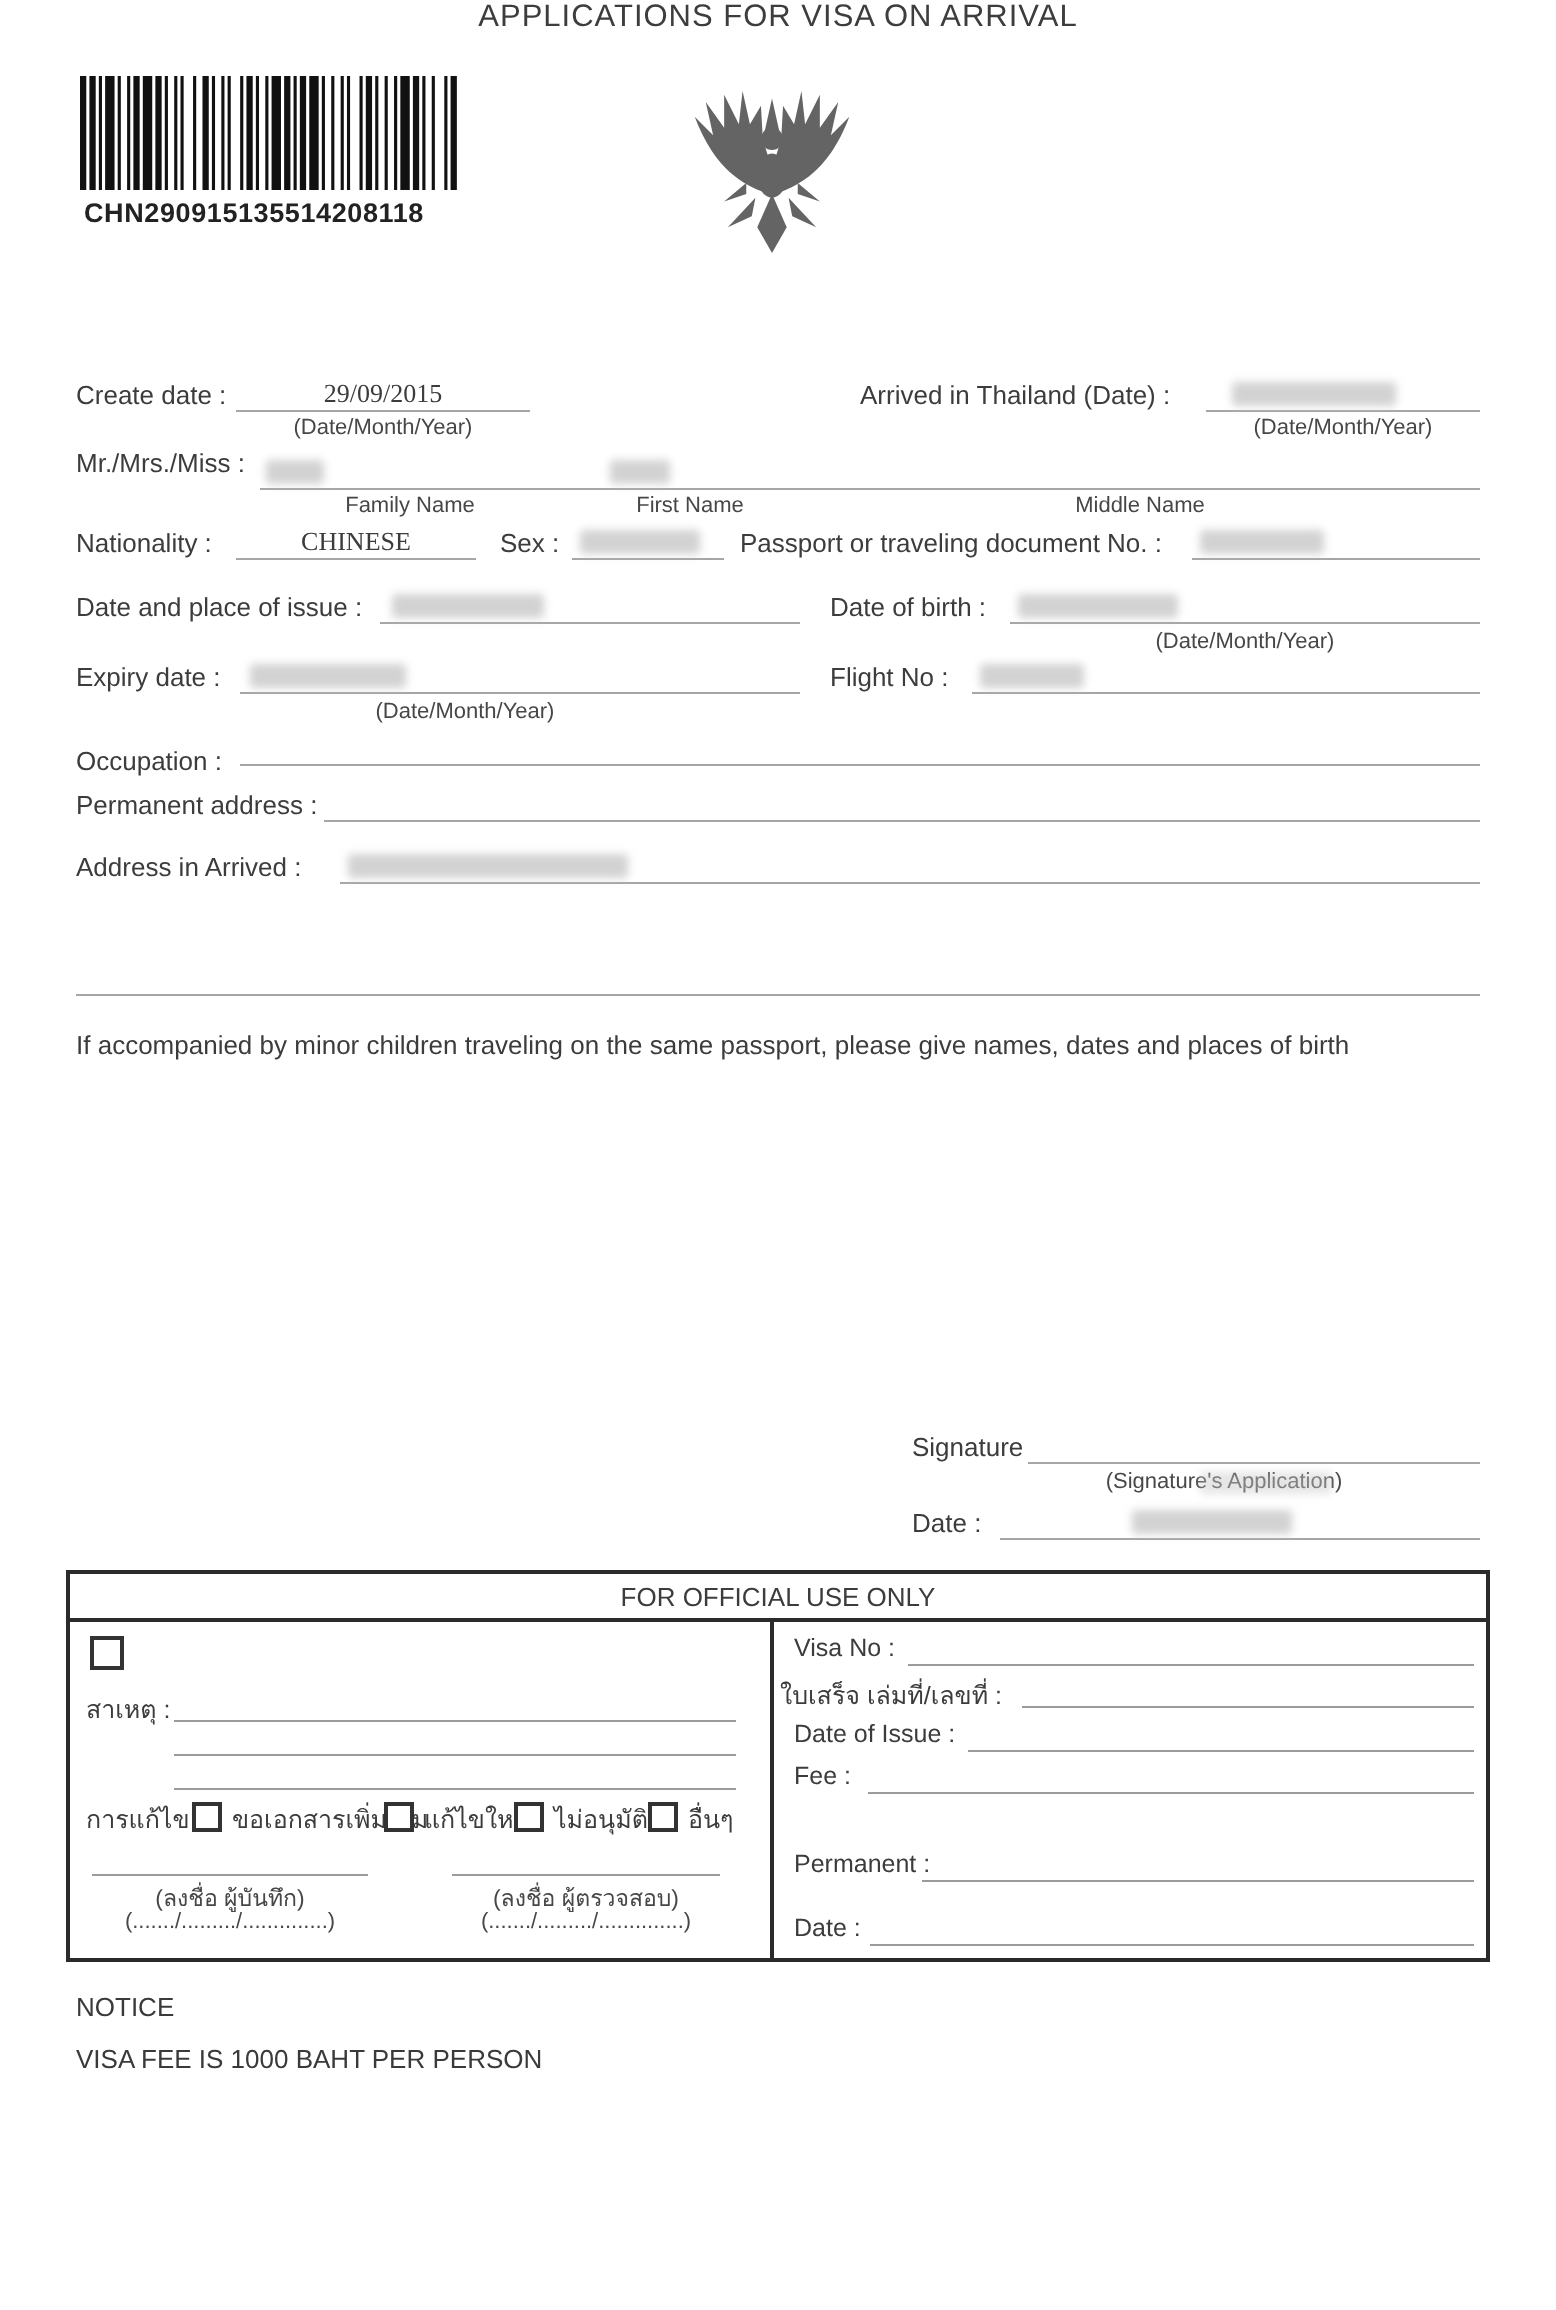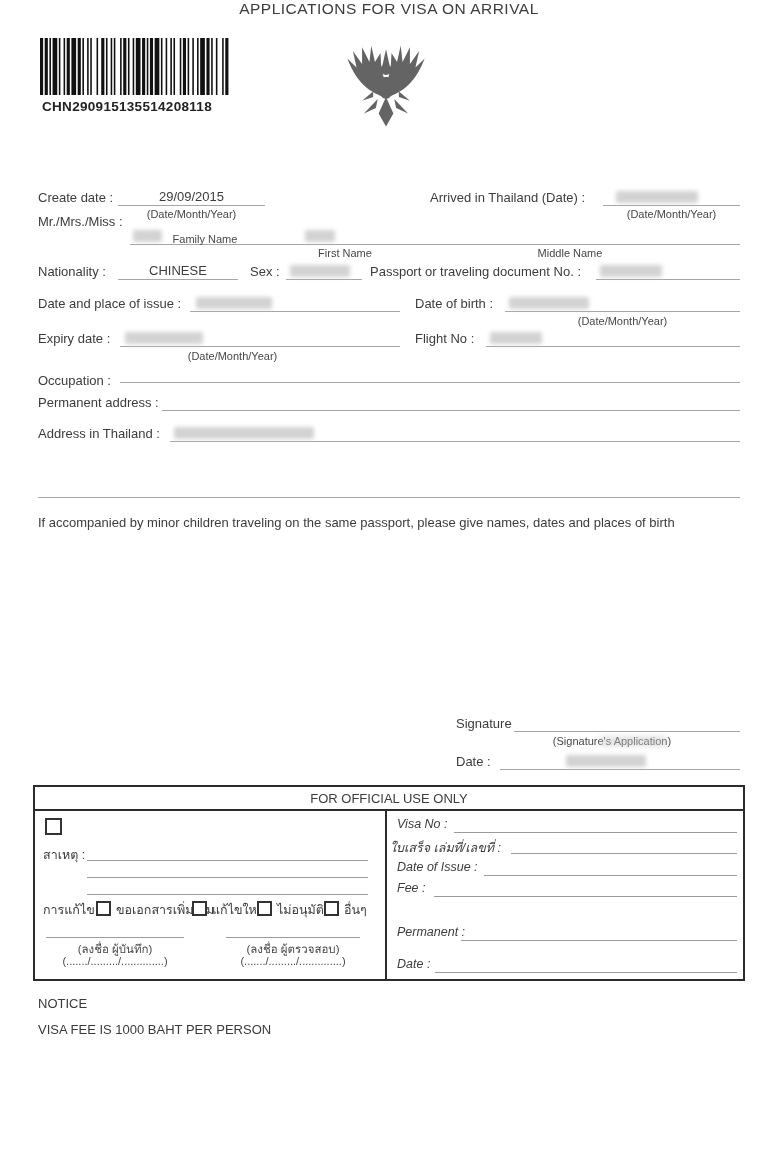--- a/index.html
+++ b/index.html
@@ -1,31 +1,31 @@
 <!DOCTYPE html>
 <html><head>
 <meta charset="utf-8">
 <style>
   html,body{margin:0;padding:0;background:#fff;}
   .page{position:relative;width:778px;height:1155px;background:#ffffff;overflow:hidden;
         font-family:"Liberation Sans","DejaVu Sans",sans-serif;color:#3c3c3c;}
   .lbl{position:absolute;font-size:13px;white-space:nowrap;}
   .cap{position:absolute;font-size:11px;color:#474747;text-align:center;white-space:nowrap;}
   .ln{position:absolute;height:13px;border-bottom:1px solid #a6a6a6;}
-  .val{position:absolute;font-size:13px;text-align:center;white-space:nowrap;}
+  .val{position:absolute;font-size:13px;text-align:center;white-space:nowrap;font-family:Liberation Serif, serif;}
   .redact{position:absolute;height:12px;background:#c7c7c7;filter:blur(2px);opacity:.8;border-radius:2px;}
   .cb{position:absolute;width:15px;height:15px;border:2px solid #333;background:#fff;box-sizing:border-box;}
   .title{position:absolute;left:0;top:139;width:778px;text-align:center;font-size:15.5px;
          letter-spacing:.5px;color:#3d3d3d;}
   .bctext{position:absolute;left:42px;top:99px;font-size:13.5px;font-weight:600;letter-spacing:.3px;color:#222;}
   .obox{position:absolute;left:33px;top:785px;width:712px;height:196px;border:2px solid #2b2b2b;box-sizing:border-box;}
   .ohead{position:absolute;left:0;top:0;width:100%;height:24px;line-height:24px;text-align:center;
          font-size:13px;border-bottom:2px solid #2b2b2b;box-sizing:border-box;}
   .oleft{position:absolute;left:0;top:24px;width:352px;height:168px;border-right:2px solid #2b2b2b;box-sizing:border-box;}
-  .oright{position:absolute;left:354px;top:24px;width:354px;height:212px;font-style:italic;}
+  .oright{position:absolute;left:354px;top:24px;width:354px;height:212px;}
   .olbl{position:absolute;font-size:12.5px;white-space:nowrap;}
   .oln{position:absolute;height:12px;border-bottom:1px solid #9b9b9b;}
   .notice{position:absolute;left:38px;font-size:13px;color:#3a3a3a;white-space:nowrap;}
 </style>
 </head>
 <body>
 
 <div class="page">
 
   <svg id="barcode-bars" style="position:absolute;left:40px;top:38px;" width="190" height="57" preserveAspectRatio="none" fill="#111" viewBox="0 0 121 57">
@@ -93,25 +93,25 @@
   <div class="lbl" style="left:38px;top:190px">Create date :</div>
   <div class="ln" style="left:118px;top:192px;width:147px"></div>
   <div class="val" style="left:118px;top:189px;width:147px">29/09/2015</div>
   <div class="cap" style="left:118px;top:208px;width:147px">(Date/Month/Year)</div>
 
   <div class="lbl" style="left:430px;top:190px">Arrived in Thailand (Date) :</div>
   <div class="ln" style="left:603px;top:192px;width:137px"></div>
   <div class="redact" style="left:616px;top:191px;width:82px"></div>
   <div class="cap" style="left:603px;top:208px;width:137px">(Date/Month/Year)</div>
 
-  <div class="lbl" style="left:38px;top:214px">Mr./Mrs./Miss :</div>
+  <div class="lbl" style="left:38px;top:224px">Mr./Mrs./Miss :</div>
   <div class="ln" style="left:130px;top:231px;width:610px"></div>
   <div class="redact" style="left:133px;top:230px;width:29px"></div>
   <div class="redact" style="left:305px;top:230px;width:30px"></div>
-  <div class="cap" style="left:130px;top:233px;width:150px">Family Name</div>
+  <div class="cap" style="left:130px;top:247px;width:150px">Family Name</div>
   <div class="cap" style="left:280px;top:247px;width:130px">First Name</div>
   <div class="cap" style="left:480px;top:247px;width:180px">Middle Name</div>
 
   <div class="lbl" style="left:38px;top:264px">Nationality :</div>
   <div class="ln" style="left:118px;top:266px;width:120px"></div>
   <div class="val" style="left:118px;top:263px;width:120px">CHINESE</div>
   <div class="lbl" style="left:250px;top:264px">Sex :</div>
   <div class="ln" style="left:286px;top:266px;width:76px"></div>
   <div class="redact" style="left:290px;top:265px;width:60px"></div>
   <div class="lbl" style="left:370px;top:264px">Passport or traveling document No. :</div>
@@ -133,21 +133,21 @@
   <div class="lbl" style="left:415px;top:331px">Flight No :</div>
   <div class="ln" style="left:486px;top:333px;width:254px"></div>
   <div class="redact" style="left:490px;top:332px;width:52px"></div>
 
   <div class="lbl" style="left:38px;top:373px">Occupation :</div>
   <div class="ln" style="left:120px;top:369px;width:620px"></div>
 
   <div class="lbl" style="left:38px;top:395px">Permanent address :</div>
   <div class="ln" style="left:162px;top:397px;width:578px"></div>
 
-  <div class="lbl" style="left:38px;top:426px">Address in Thailand :</div>
+  <div class="lbl" style="left:38px;top:426px">Address in Arrived :</div>
   <div class="ln" style="left:170px;top:428px;width:570px"></div>
   <div class="redact" style="left:174px;top:427px;width:140px"></div>
 
   <div class="ln" style="left:38px;top:484px;width:702px"></div>
 
   <div class="lbl" style="left:38px;top:515px">If accompanied by minor children traveling on the same passport, please give names, dates and places of birth</div>
 
   <div class="lbl" style="left:456px;top:716px">Signature</div>
   <div class="ln" style="left:514px;top:718px;width:226px"></div>
   <div class="cap" style="left:492px;top:735px;width:240px">(Signature's Application)</div>

